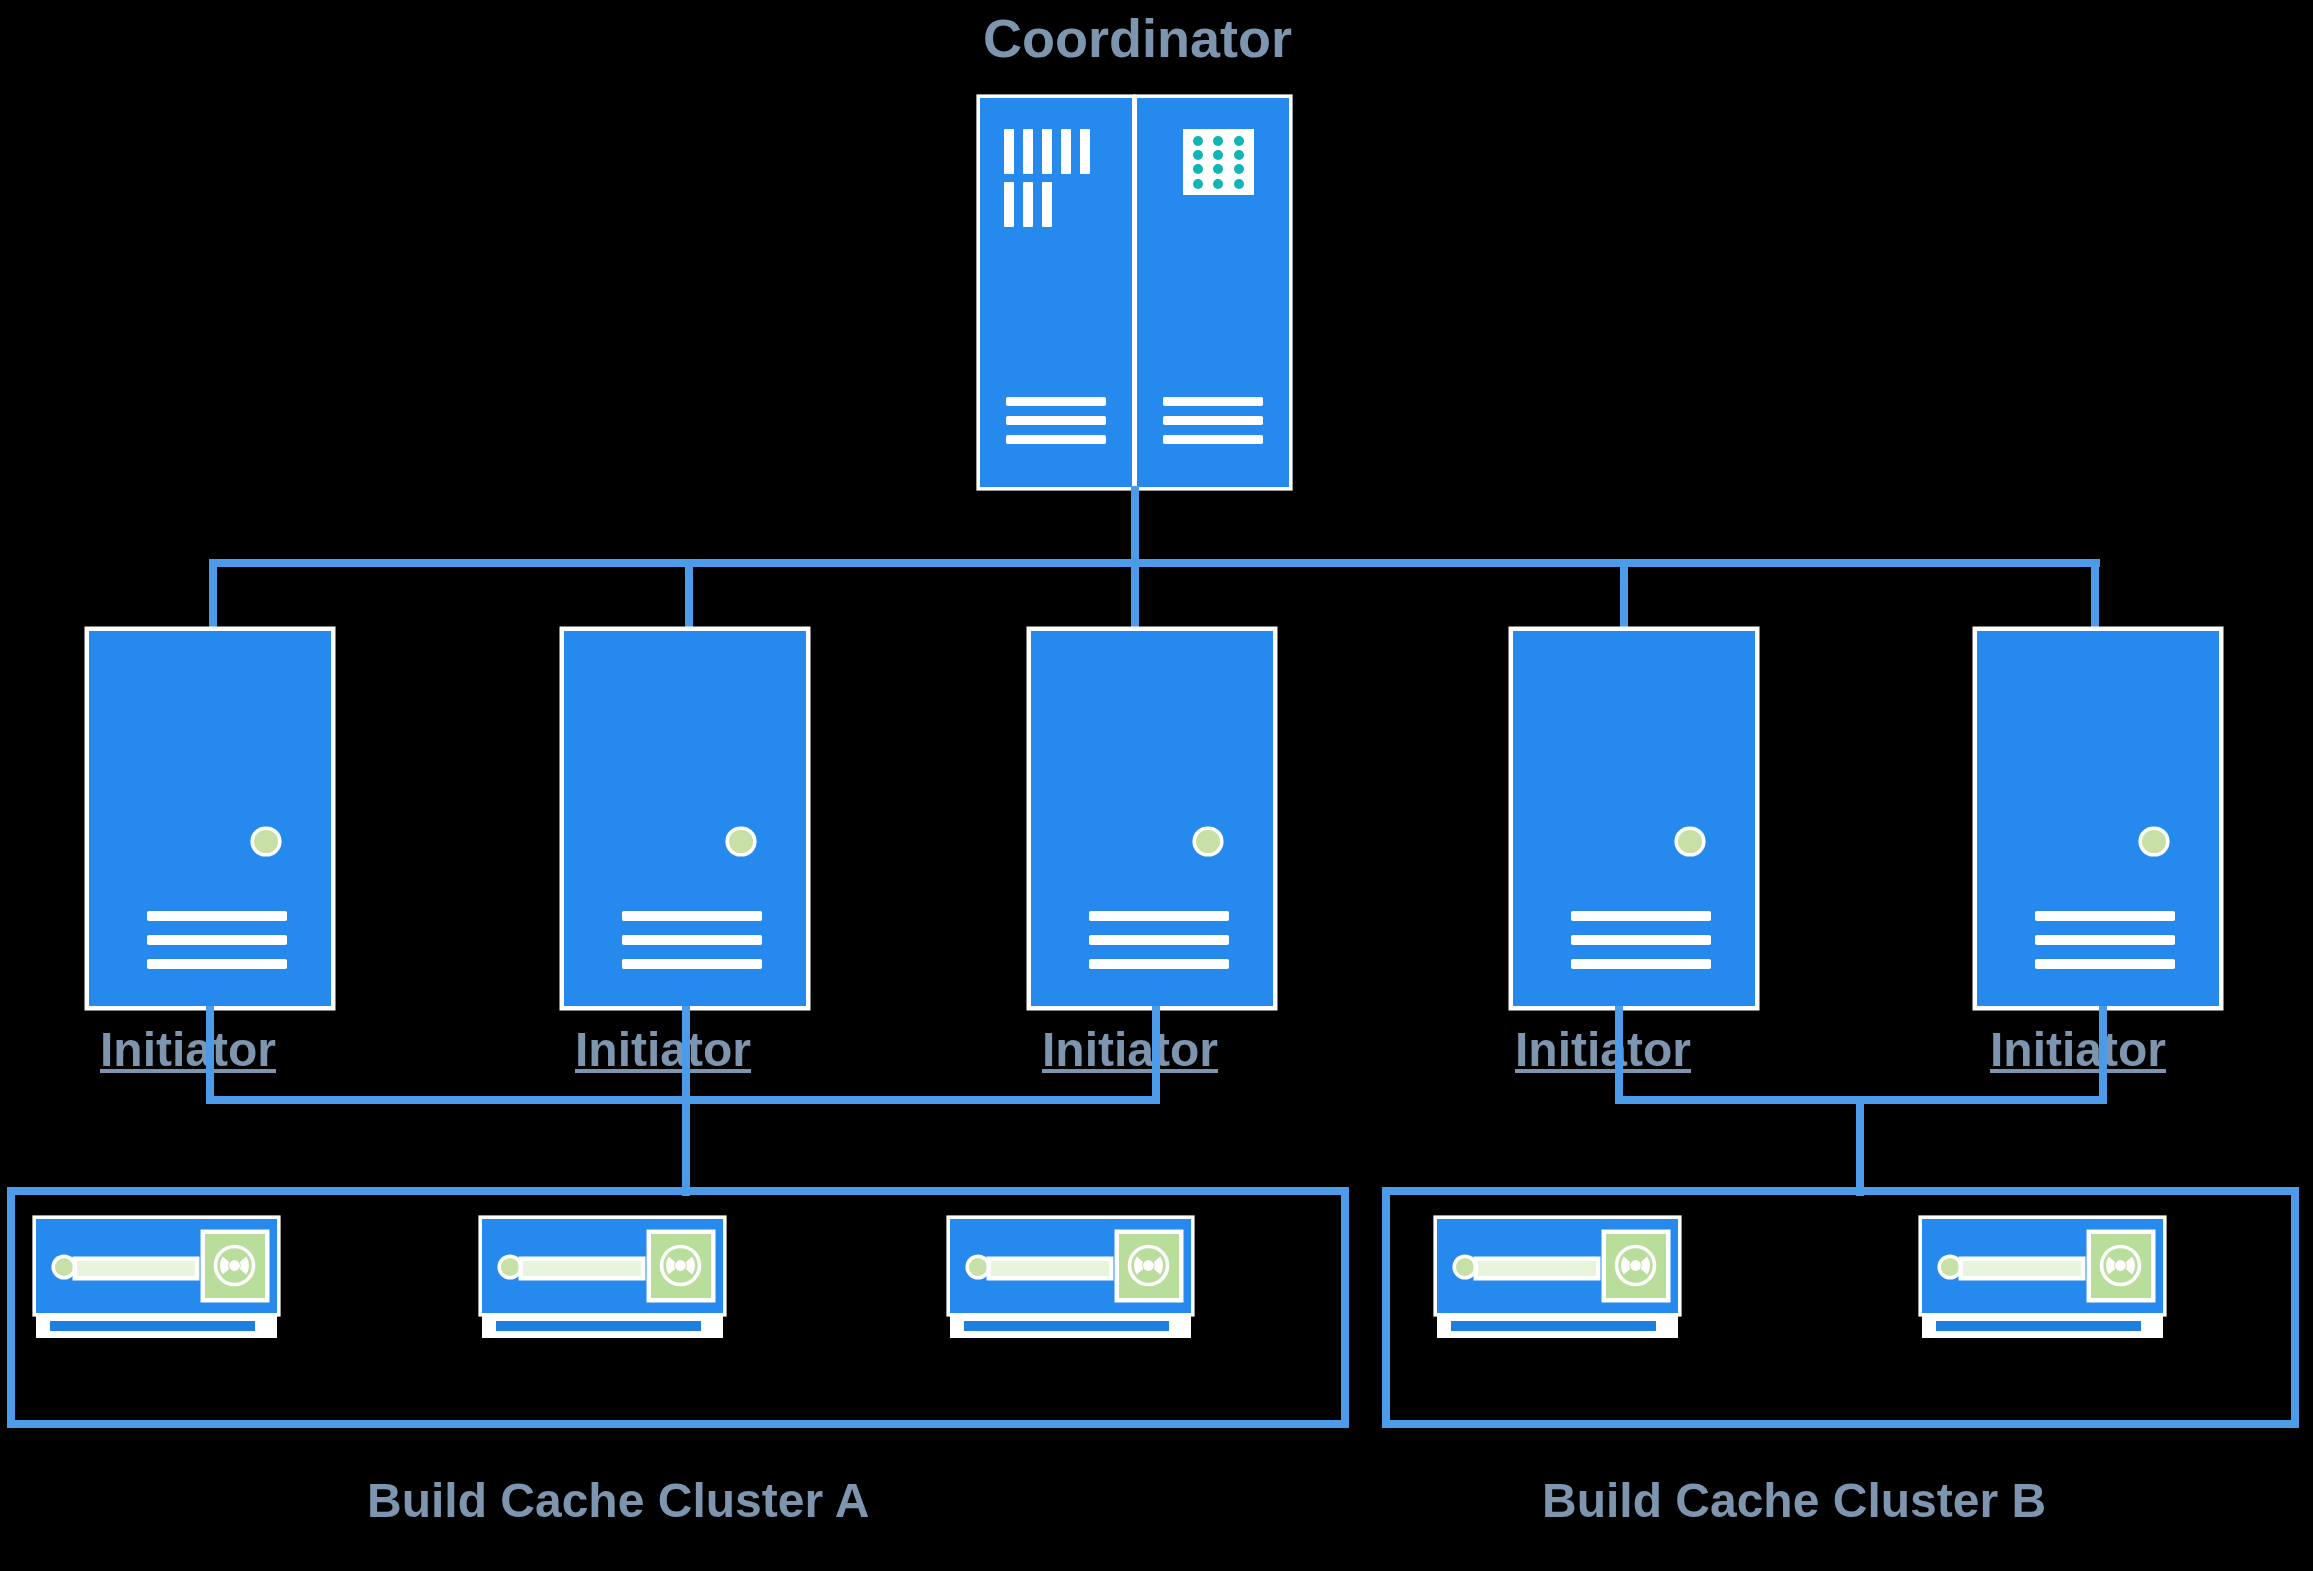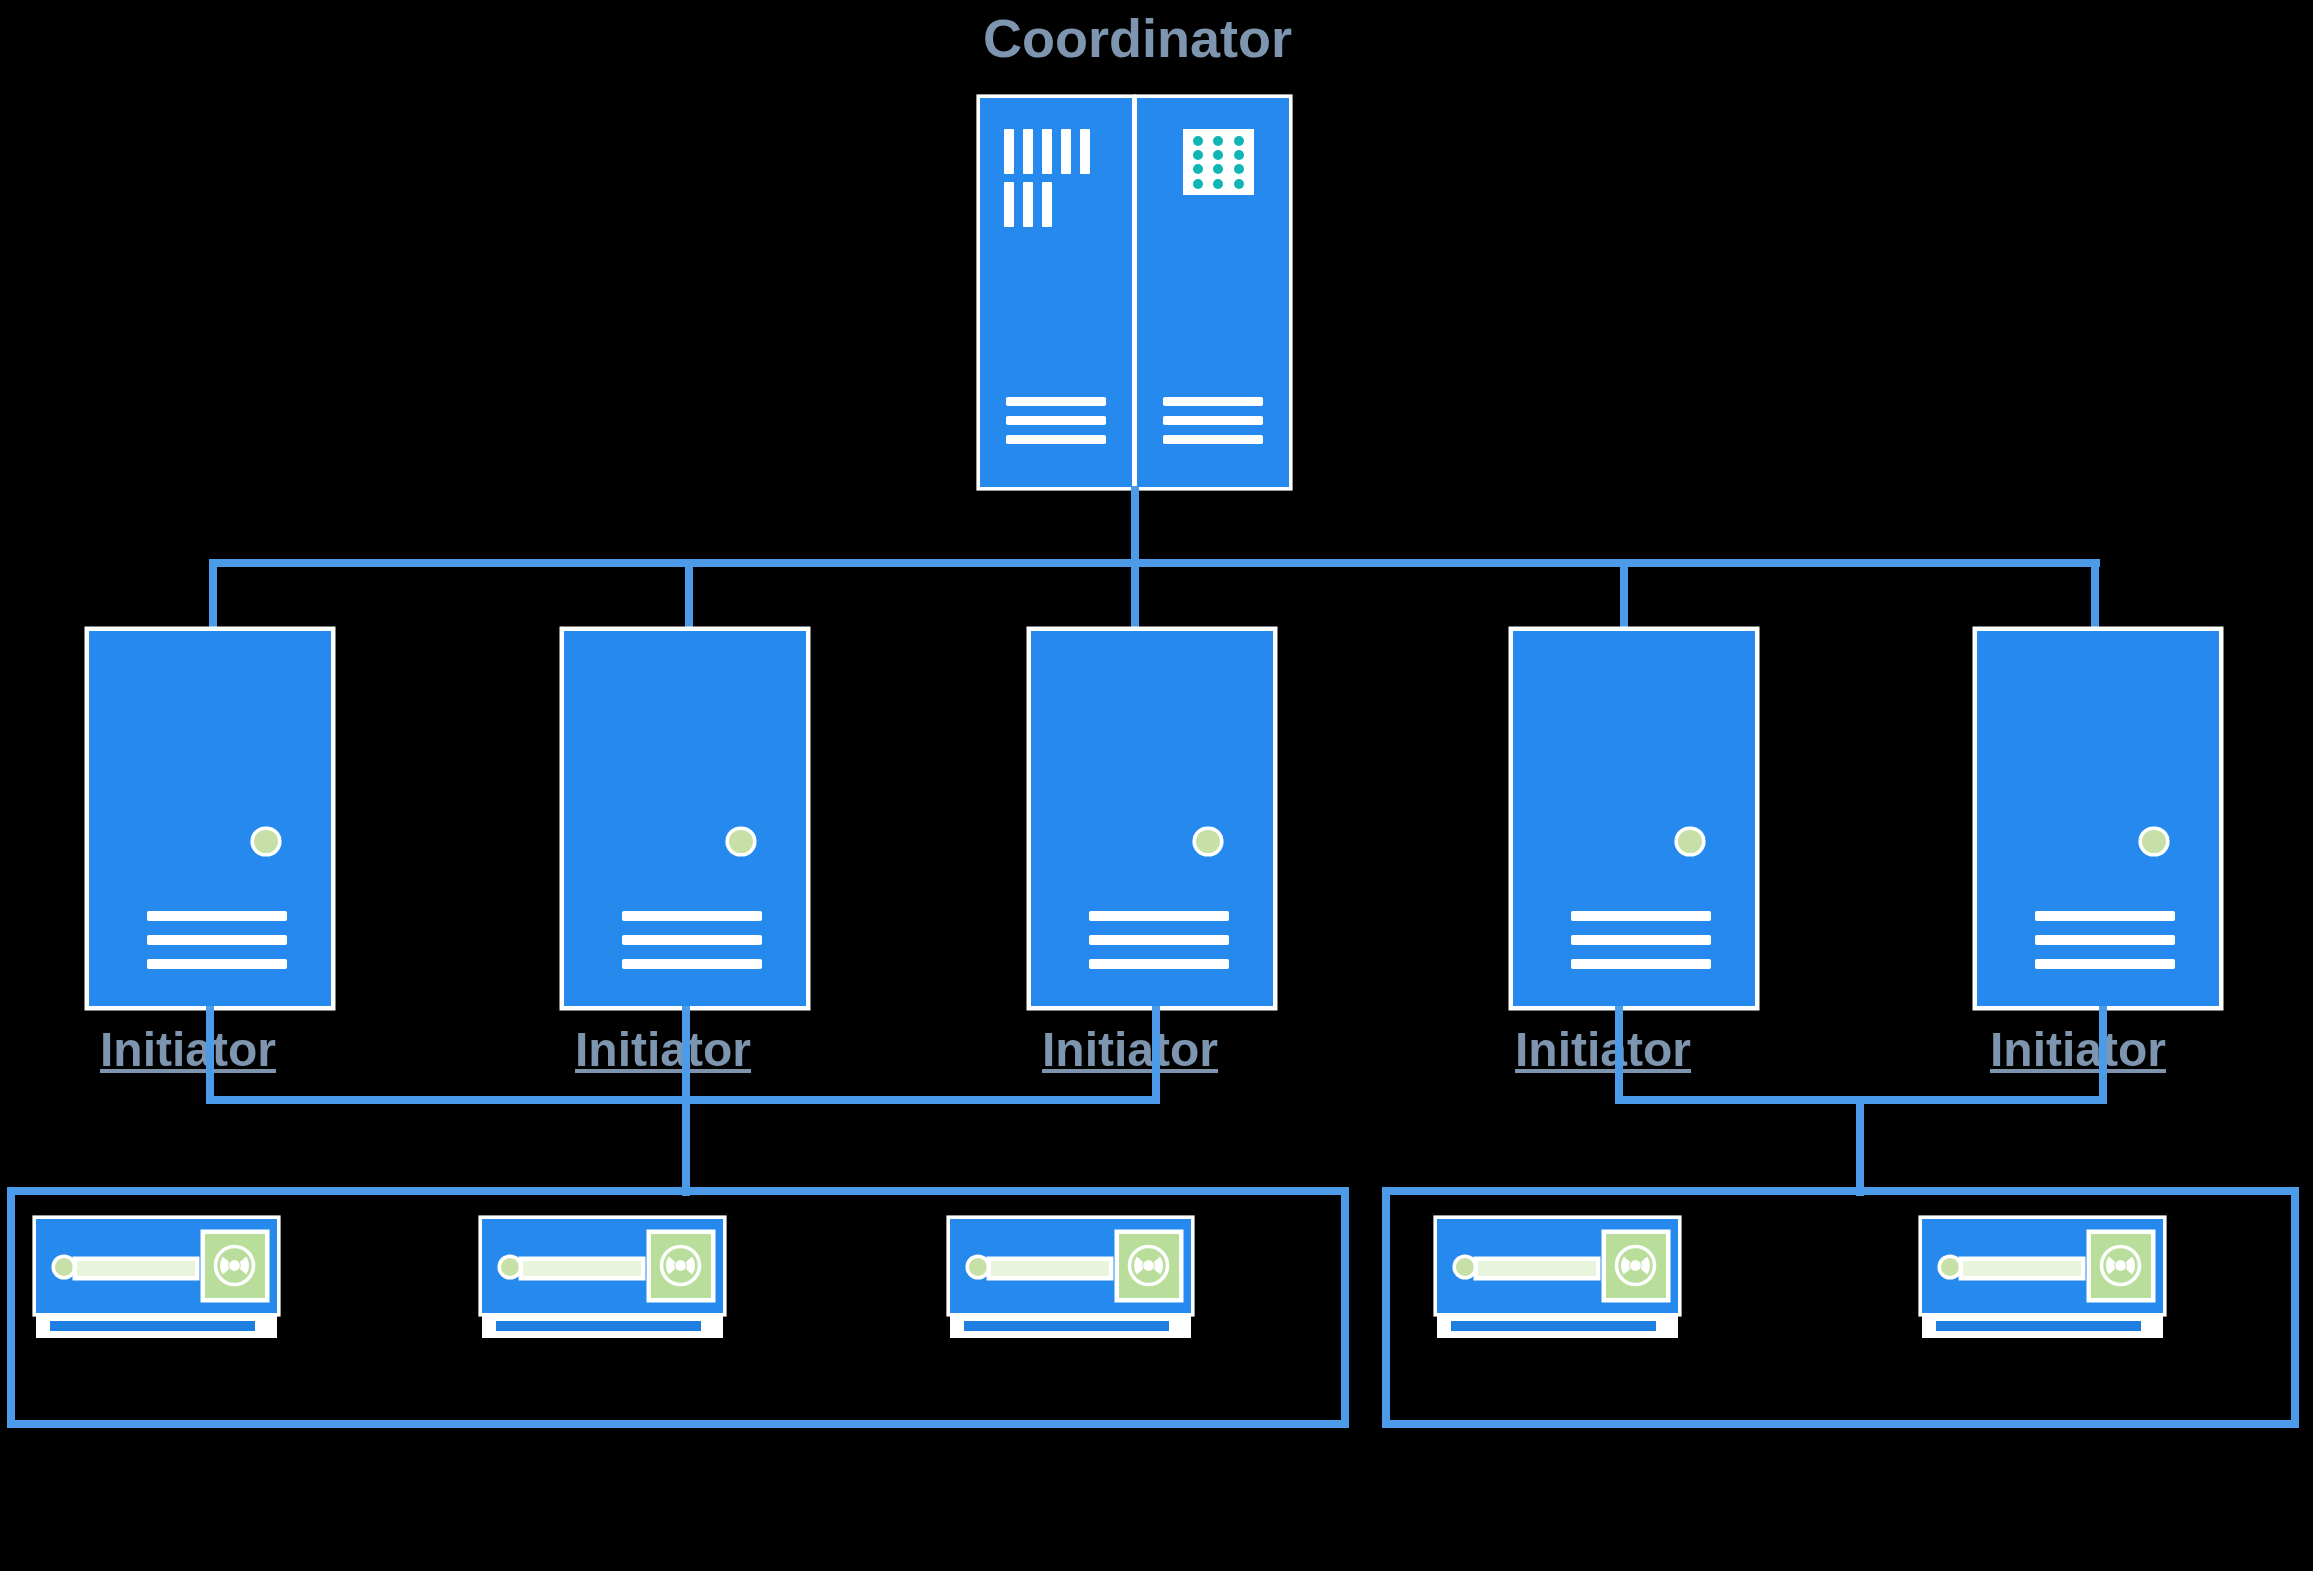--- a/index.html
+++ b/index.html
@@ -264,20 +264,21 @@
           <path d="M13 16 A18 18 0 0 0 13 36 L20 30 A10 10 0 0 1 20 22 Z" fill="#ffffff"></path>
           <path d="M39 16 A18 18 0 0 1 39 36 L32 30 A10 10 0 0 0 32 22 Z" fill="#ffffff"></path>
         </svg>
       </div>
     </div>
     <div class="dev-foot">
       <div class="dev-foot-bar"></div>
     </div>
   </div>
 
+  <div class="lbl lbl-cluster" style="left:367px;top:1473px;">Build Cache Cluster A</div>
 
   <div class="cluster-box" style="left:1382px;top:1187px;width:917px;height:241px;"></div>
 
   <div class="device" style="left:1437px;top:1219px;">
     <div class="device-body">
       <div class="dev-led"></div>
       <div class="dev-bar"></div>
       <div class="dev-disk">
         <svg width="47" height="47" viewBox="0 0 52 52" aria-hidden="true">
           <circle cx="26" cy="26" r="21" fill="none" stroke="#ffffff" stroke-width="4"></circle>
@@ -303,15 +304,16 @@
           <path d="M13 16 A18 18 0 0 0 13 36 L20 30 A10 10 0 0 1 20 22 Z" fill="#ffffff"></path>
           <path d="M39 16 A18 18 0 0 1 39 36 L32 30 A10 10 0 0 0 32 22 Z" fill="#ffffff"></path>
         </svg>
       </div>
     </div>
     <div class="dev-foot">
       <div class="dev-foot-bar"></div>
     </div>
   </div>
 
+  <div class="lbl lbl-cluster" style="left:1542px;top:1473px;">Build Cache Cluster B</div>
 
 </div>
 
 
 </body></html>

